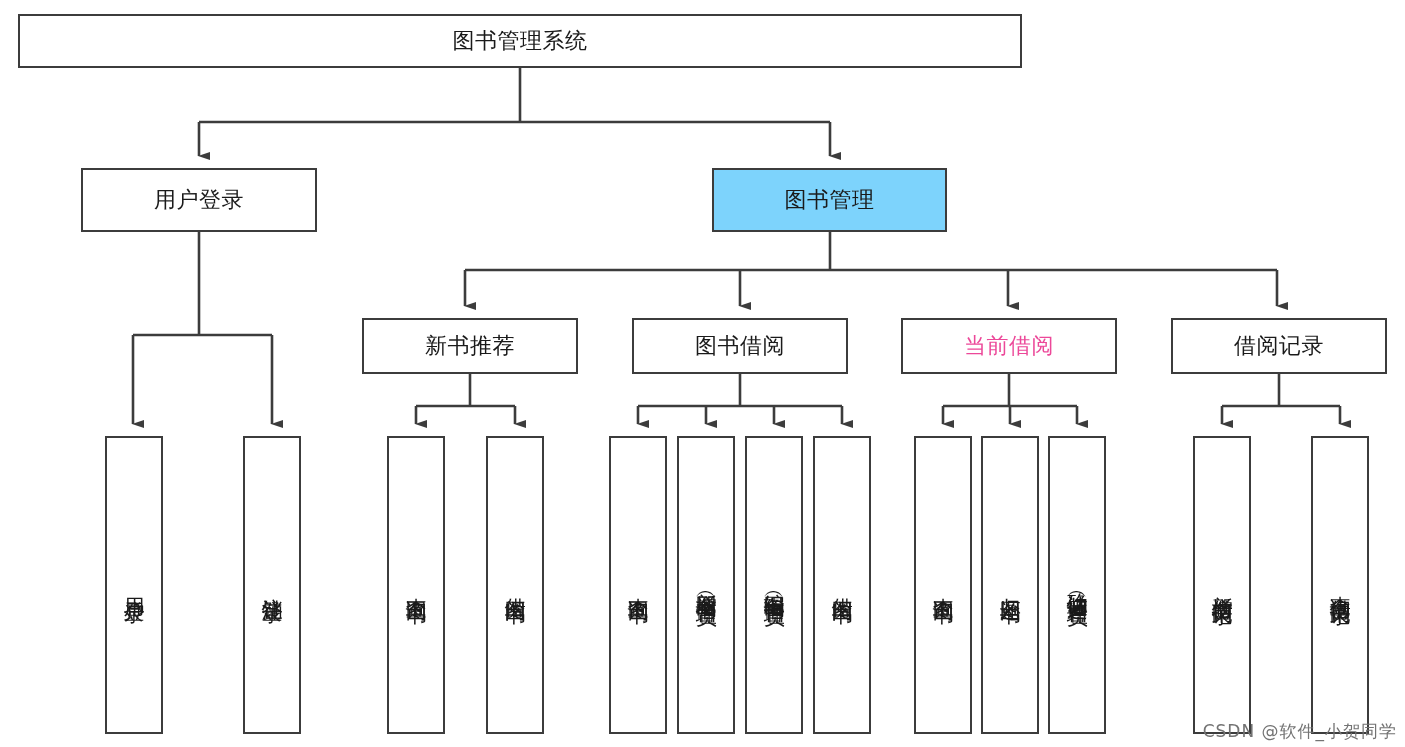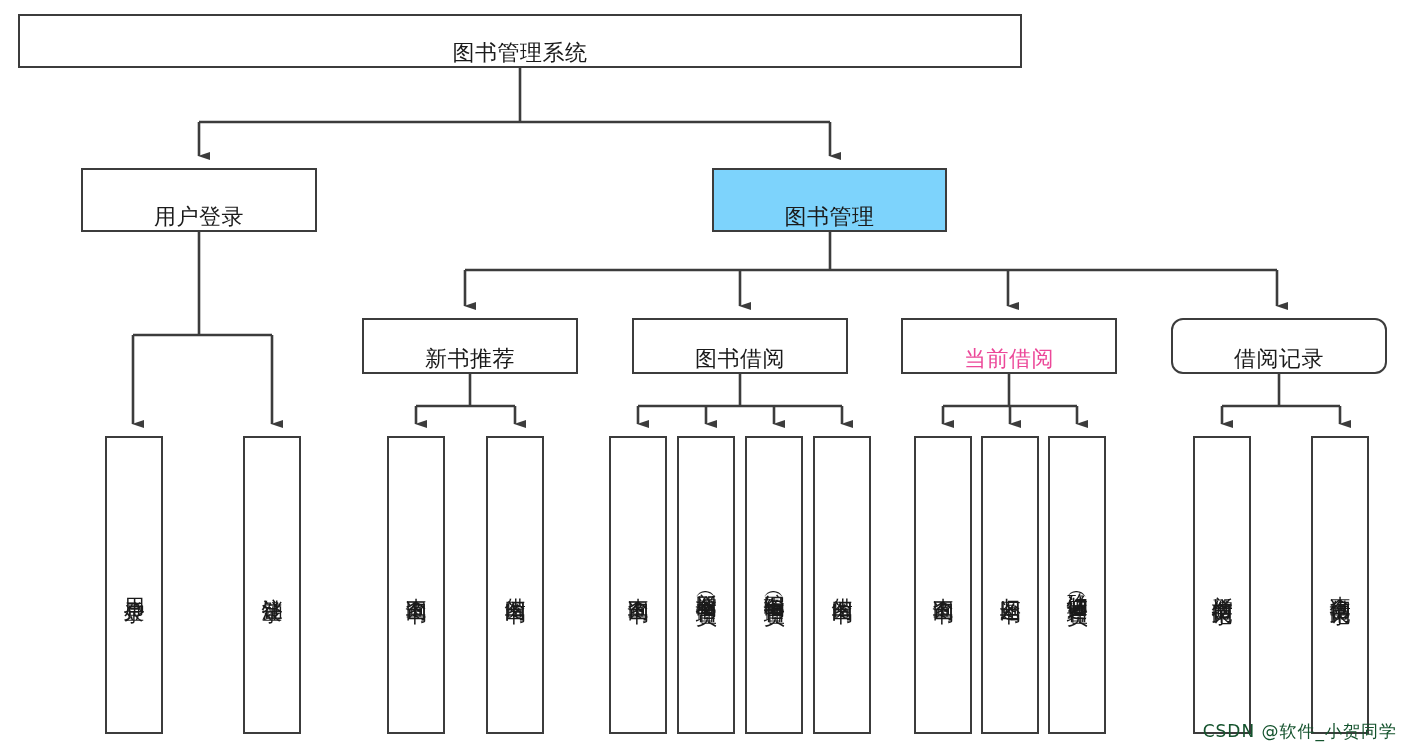--- a/index.html
+++ b/index.html
@@ -25,21 +25,21 @@
     width: 1405px;
     height: 747px;
     pointer-events: none;
   }
   .node {
     position: absolute;
     box-sizing: border-box;
     background: #ffffff;
     border: 2px solid #3c3c3c;
     display: flex;
-    align-items: flex-end;
+    align-items: center;
     justify-content: center;
     color: #1a1a1a;
   }
   .node.horiz {
     font-size: 22px;
     line-height: 1.2;
     letter-spacing: 0.5px;
   }
   .node.vert {
     writing-mode: vertical-rl;
@@ -138,21 +138,21 @@
 
   <div class="node horiz" id="n-l3-0" style="left: 362px; top: 318px; width: 216px; height: 56px; border-color: rgb(60, 60, 60); color: rgb(26, 26, 26); background: rgb(255, 255, 255);">
     <span class="label">新书推荐</span>
   </div>
   <div class="node horiz" id="n-l3-1" style="left: 632px; top: 318px; width: 216px; height: 56px; border-color: rgb(60, 60, 60); color: rgb(26, 26, 26); background: rgb(255, 255, 255);">
     <span class="label">图书借阅</span>
   </div>
   <div class="node horiz" id="n-l3-2" style="left: 901px; top: 318px; width: 216px; height: 56px; border-color: rgb(60, 60, 60); color: #ec4899; background: rgb(255, 255, 255);">
     <span class="label">当前借阅</span>
   </div>
-  <div class="node horiz" id="n-l3-3" style="left: 1171px; top: 318px; width: 216px; height: 56px; border-color: rgb(60, 60, 60); color: rgb(26, 26, 26); background: rgb(255, 255, 255); border-radius: 12px;">
+  <div class="node horiz" id="n-l3-3" style="left: 1171px; top: 318px; width: 216px; height: 56px; border-color: rgb(60, 60, 60); color: rgb(26, 26, 26); background: rgb(255, 255, 255);">
     <span class="label">借阅记录</span>
   </div>
 
   <div class="node vert" id="n-lf-0" style="left: 105px; top: 436px; width: 58px; height: 298px; border-color: rgb(60, 60, 60); color: rgb(26, 26, 26); background: rgb(255, 255, 255);">
     <span class="label">用户登录</span>
   </div>
   <div class="node vert" id="n-lf-1" style="left: 243px; top: 436px; width: 58px; height: 298px; border-color: rgb(60, 60, 60); color: rgb(26, 26, 26); background: rgb(255, 255, 255);">
     <span class="label">注销登录</span>
   </div>
   <div class="node vert" id="n-lf-2" style="left: 387px; top: 436px; width: 58px; height: 298px; border-color: rgb(60, 60, 60); color: rgb(26, 26, 26); background: rgb(255, 255, 255);">
@@ -182,14 +182,14 @@
   <div class="node vert" id="n-lf-10" style="left: 1048px; top: 436px; width: 58px; height: 298px; border-color: rgb(60, 60, 60); color: rgb(26, 26, 26); background: rgb(255, 255, 255);">
     <span class="label">确认归还（管理员）</span>
   </div>
   <div class="node vert" id="n-lf-11" style="left: 1193px; top: 436px; width: 58px; height: 298px; border-color: rgb(60, 60, 60); color: rgb(26, 26, 26); background: rgb(255, 255, 255);">
     <span class="label">新增借阅记录</span>
   </div>
   <div class="node vert" id="n-lf-12" style="left: 1311px; top: 436px; width: 58px; height: 298px; border-color: rgb(60, 60, 60); color: rgb(26, 26, 26); background: rgb(255, 255, 255);">
     <span class="label">查询借阅记录</span>
   </div>
 
-  <div id="watermark" style="color: #14532d;">CSDN @软件_小贺同学</div>
+  <div id="watermark" style="color: #737373;">CSDN @软件_小贺同学</div>
 </div>
 
 </body></html>

